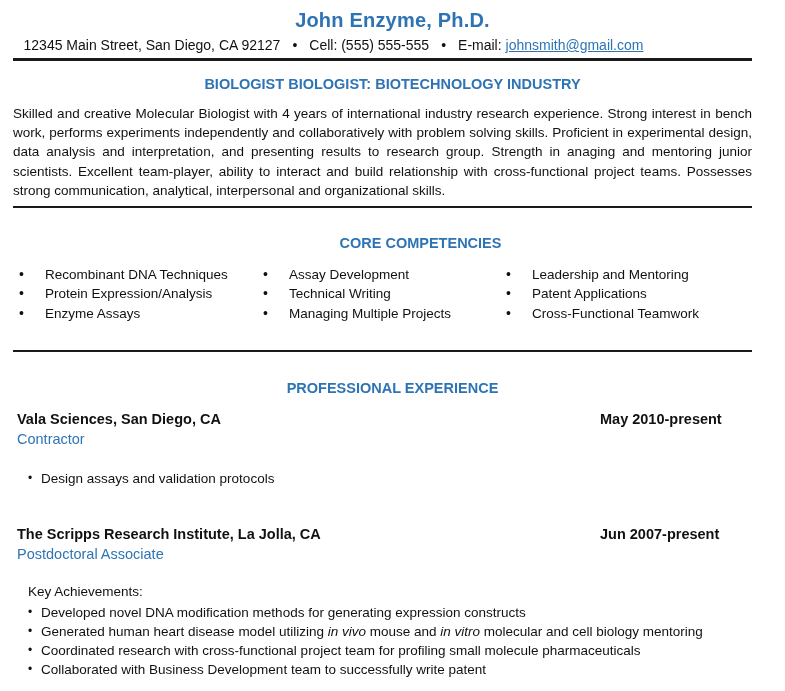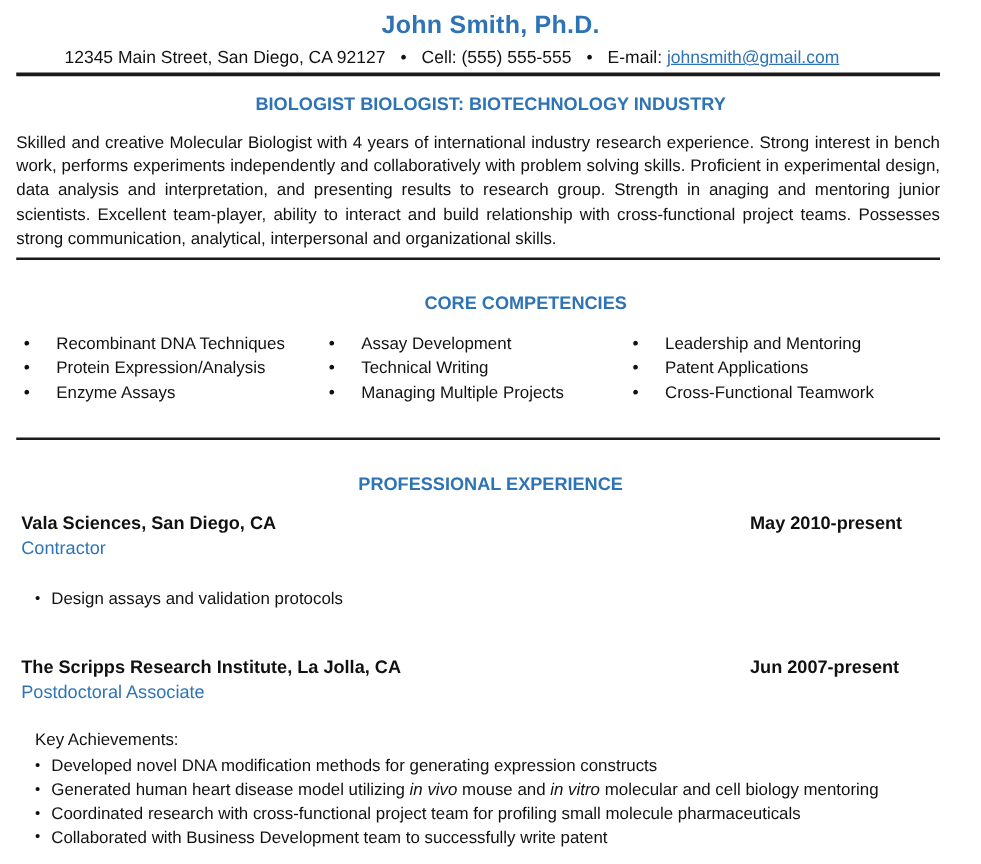--- a/index.html
+++ b/index.html
@@ -1,19 +1,19 @@
 <!DOCTYPE html>
 <html><head>
   <meta charset="utf-8">
   <style>
     html, body { margin: 0; padding: 0; background: #ffffff; }
     body { width: 785px; height: 691px; overflow: hidden; position: relative; font-family: "Liberation Sans", sans-serif; color: #111; }
     .abs { position: absolute; }
     .name { left: 0; width: 785px; top: 9px; text-align: center; font-size: 20px; font-weight: bold; color: #2e74b5; letter-spacing: 0.2px; }
-    .contact { left: 0; width: 667px; top: 37px; text-align: center; font-size: 14px; color: #111; white-space: pre; padding-left: 28px; }
+    .contact { left: 0; width: 667px; top: 37px; text-align: center; font-size: 14px; color: #111; white-space: pre; }
     .contact .sep { display: inline-block; margin: 0 12px; }
     .contact a { color: #2e74b5; text-decoration: underline; }
     .rule { left: 13px; width: 739px; height: 2px; background: #1a1a1a; }
     .rule.thick { height: 3px; }
     .section-title { left: 0; width: 785px; text-align: center; font-size: 14.5px; font-weight: bold; color: #2e74b5; }
     .summary { left: 13px; width: 739px; top: 104px; font-size: 13.5px; line-height: 19.2px; text-align: justify; color: #111; }
     .comp-col { font-size: 13.5px; line-height: 19.3px; }
     .comp-col .row { position: relative; padding-left: 32px; white-space: nowrap; }
     .comp-col .row::before { content: "\2022"; position: absolute; left: 6px; top: 0; font-size: 14px; }
     .employer { font-size: 14.5px; font-weight: bold; color: #111; }
@@ -21,21 +21,21 @@
     .role { font-size: 14.5px; color: #2e74b5; }
     .bullets { font-size: 13.5px; line-height: 19px; }
     .bullets .b { position: relative; padding-left: 13px; white-space: nowrap; }
     .bullets .b::before { content: "\2022"; position: absolute; left: 0; top: 0; font-size: 12px; }
     .ka { font-size: 13.5px; }
     em { font-style: italic; }
   </style>
 </head>
 <body>
 
-<div class="abs name">John Smith, Ph.D.</div>
+<div class="abs name">John Enzyme, Ph.D.</div>
 <div class="abs contact"><span>12345 Main Street, San Diego, CA 92127</span><span class="sep">•</span><span>Cell: (555) 555-555</span><span class="sep">•</span><span>E-mail: </span><a>johnsmith@gmail.com</a></div>
 <div class="abs rule thick" style="top:58px;"></div>
 
 <div class="abs section-title" style="top:76px;">BIOLOGIST BIOLOGIST: BIOTECHNOLOGY INDUSTRY</div>
 <div class="abs summary">Skilled and creative Molecular Biologist with 4 years of international industry research experience. Strong interest in bench work, performs experiments independently and collaboratively with problem solving skills. Proficient in experimental design, data analysis and interpretation, and presenting results to research group. Strength in anaging and mentoring junior scientists. Excellent team-player, ability to interact and build relationship with cross-functional project teams. Possesses strong communication, analytical, interpersonal and organizational skills.</div>
 <div class="abs rule" style="top:206px;"></div>
 
 <div class="abs section-title" style="top:235px;padding-left:28px;">CORE COMPETENCIES</div>
 <div class="abs comp-col" style="left:13px; top:265px;">
   <div class="row">Recombinant DNA Techniques</div>

